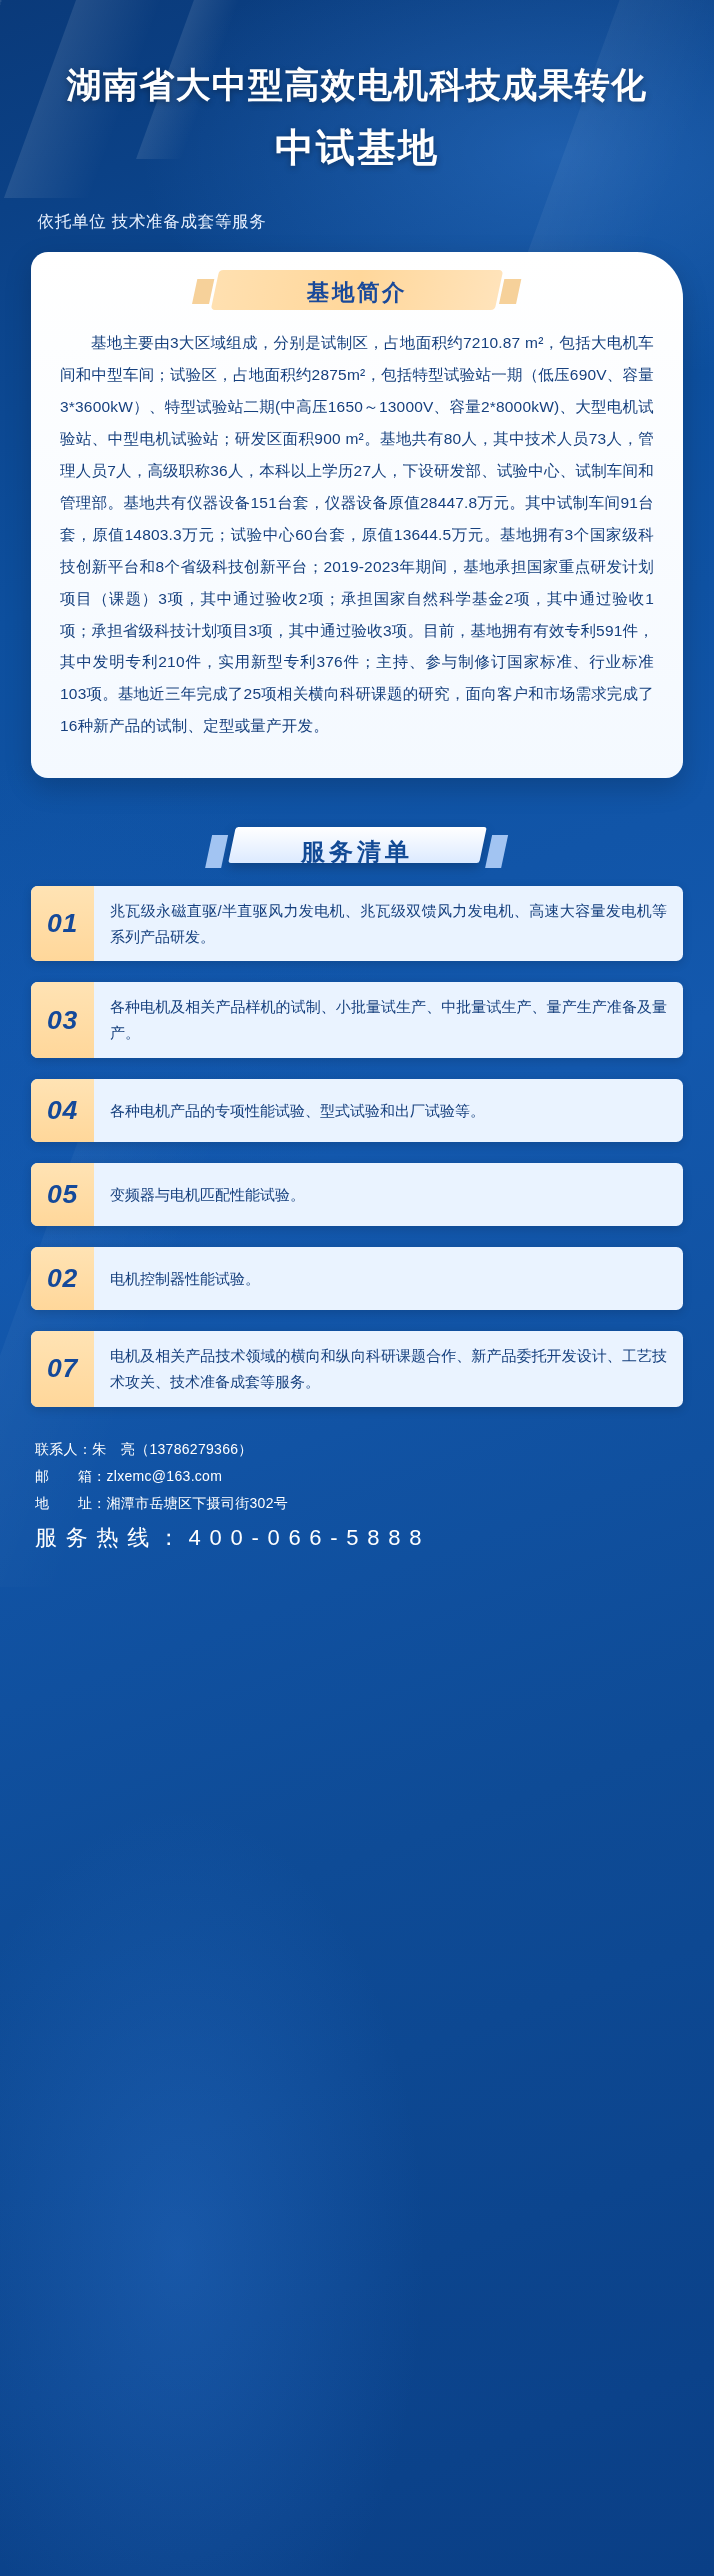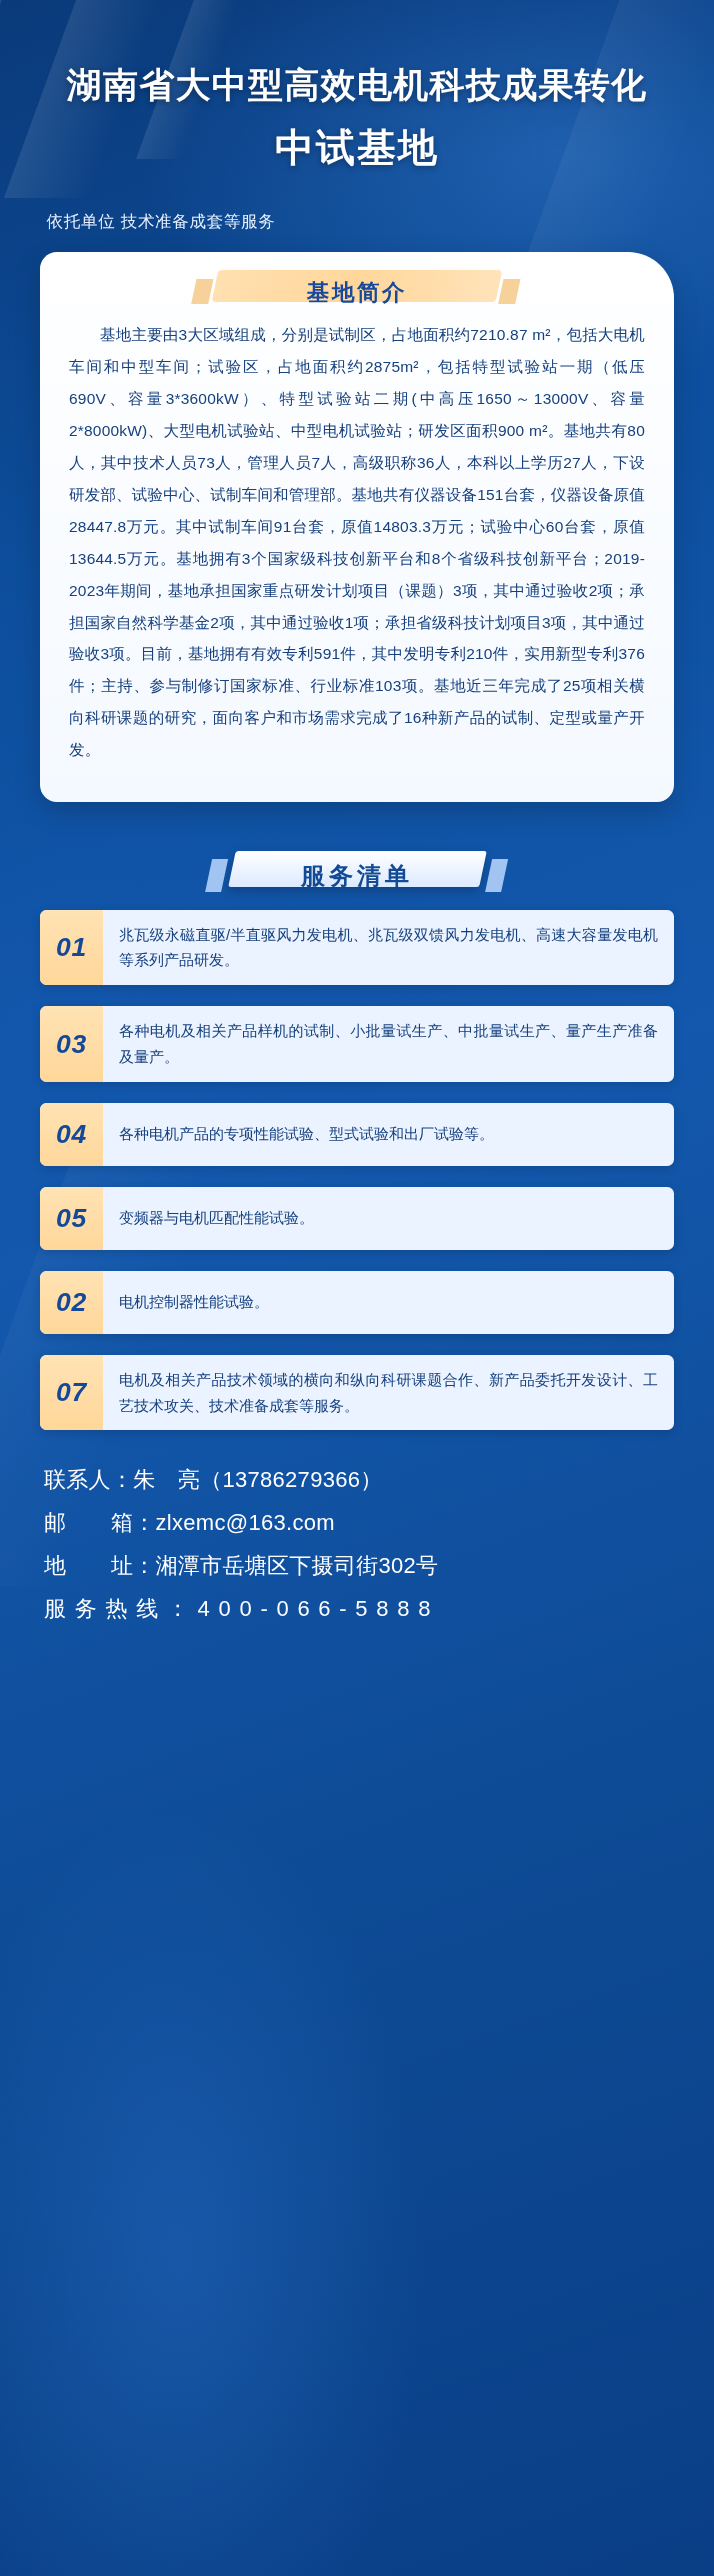--- a/index.html
+++ b/index.html
@@ -31,21 +31,21 @@
   .sweep {
     position: absolute; pointer-events: none;
     background: linear-gradient(90deg, rgba(255,255,255,0.10), rgba(255,255,255,0));
     transform: skewX(-20deg);
   }
   .sweep.a { left: 40px; top: 0; width: 86px; height: 198px; }
   .sweep.b { left: 165px; top: 0; width: 46px;  height: 159px; }
   .sweep.c { right: 26.5px; top: 0; width: 119px; height: 278px; opacity: .5;}
   .sweep.d { left: 0; top: 1124px; width: 145px; height: 463px; opacity:.35;}
 
-  .page { position: relative; width: 714px; padding: 0 40px; }
+  .page { position: relative; width: 714px; padding: 0 31px; }
 
   
   .header { padding-top: 63px; text-align: center; }
   .title-line1 {
     color: #ffffff;
     font-size: 35px;
     font-weight: bold;
     letter-spacing: 1.3px;
     line-height: 1.25;
     text-shadow: 0 2px 6.6px rgba(0,0,0,.35);
@@ -74,21 +74,21 @@
     margin-top: 18.5px;
     background: linear-gradient(180deg, #ffffff 0%, #f4f9ff 100%);
     border-radius: 17px 46px 17px 17px;
     padding: 22.5px 29px 36px;
     box-shadow: 0 9.3px 26.5px rgba(0,0,0,.18);
   }
   .ribbon {
     position: relative;
     width: 284px;
     margin: -4px auto 0;
-    height: 32px;
+    height: 40px;
   }
   .ribbon .bar {
     position: absolute; inset: 0;
     background: linear-gradient(90deg, #ffe0b0 0%, #ffd79b 50%, #ffe3ba 100%);
     border-radius: 4px;
     transform: skewX(-12deg);
   }
   .ribbon .bar::before,
   .ribbon .bar::after {
     content: "";
@@ -174,21 +174,21 @@
     text-align: justify;
   }
 
   
   .contact {
     margin: 29px 0 26.5px;
     padding-left: 4px;
     color: #ffffff;
   }
   .contact .row {
-    font-size: 22px;
+    font-size: 14px;
     line-height: 1.95;
     letter-spacing: 0.3px;
   }
   .contact .row.hot { font-size: 22px; letter-spacing: 1.3px; }
 </style>
 </head>
 <body>
 
 <div class="bg-rays"></div>
 <div class="bg-glow-bottom"></div>

